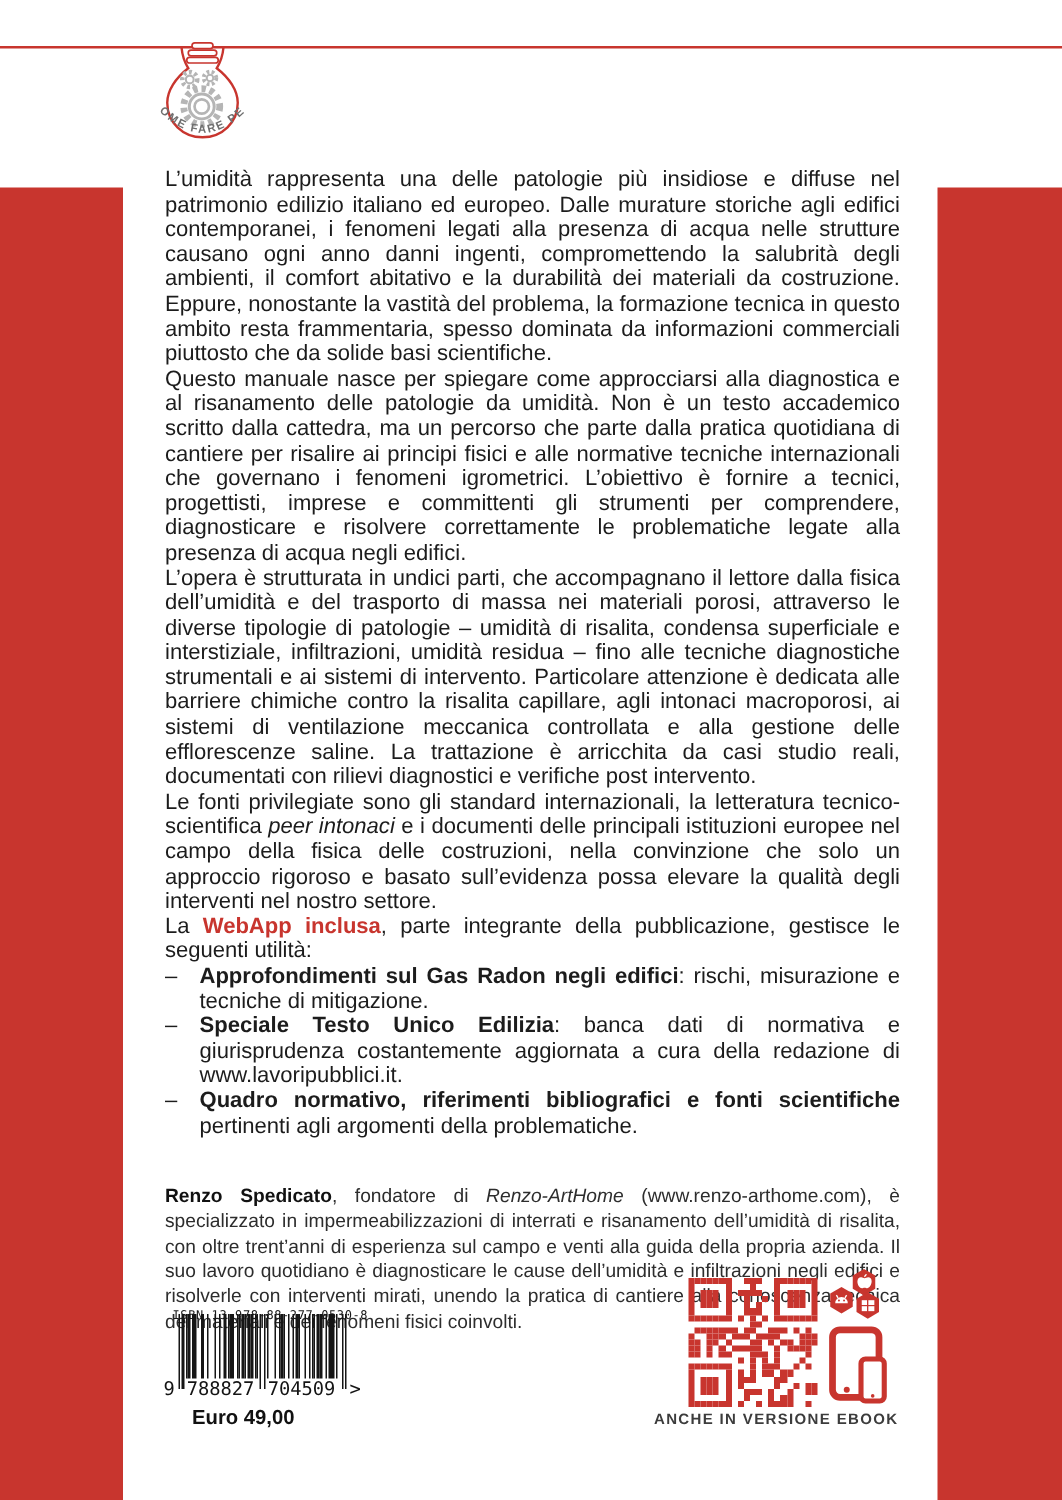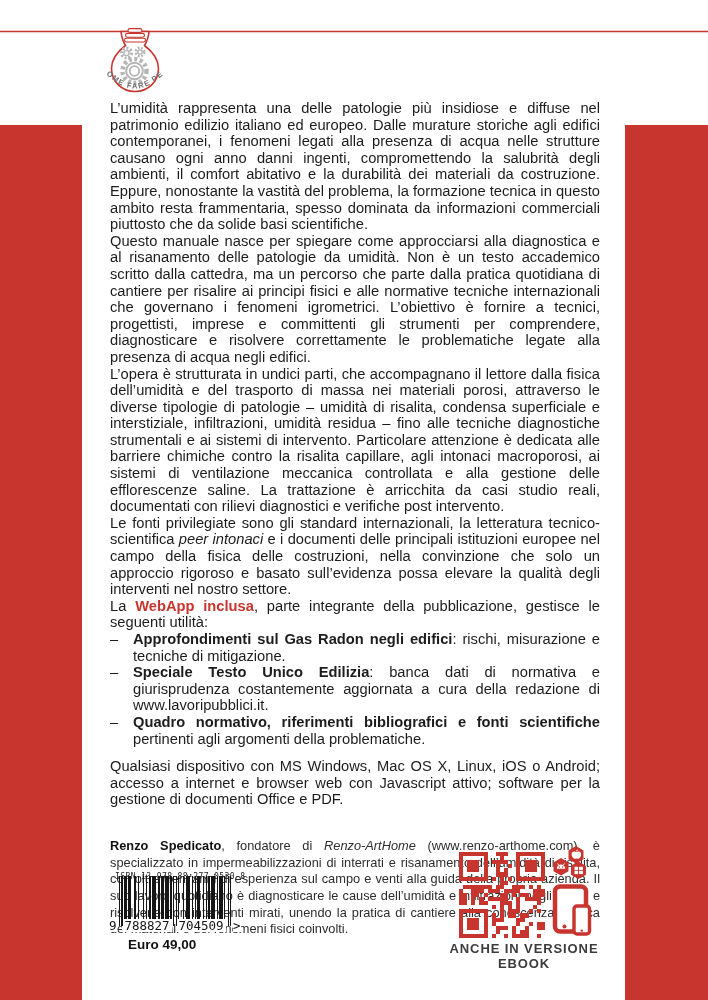--- a/index.html
+++ b/index.html
@@ -3,21 +3,21 @@
 <meta charset="utf-8">
 <style>
   :root{ --red:#c8352e; }
   html,body{margin:0;padding:0;background:#ffffff;}
   .page{position:relative;width:708px;height:1000px;background:#fff;overflow:hidden;
         font-family:"Liberation Sans",sans-serif;color:#1c1c1c;}
   .bar{position:absolute;top:125px;height:875px;background:var(--red);}
   .bar-left{left:0;width:82px;}
   .bar-right{left:625px;width:83px;}
   .logo-svg{position:absolute;left:0;top:0;}
-  .main{position:absolute;left:110px;top:100px;width:490px;
+  .main{position:absolute;left:110px;top:112px;width:490px;
         font-size:14.7px;line-height:16.6px;text-align:justify;}
   .main p{margin:0;}
   .red-bold{color:var(--red);font-weight:bold;}
   .bullets{margin:0;}
   .bullet{display:flex;}
   .bullet .dash{flex:0 0 23px;}
   .bullet .btext{flex:1;text-align:justify;}
   .req{margin-top:11px;}
   .req-title{font-weight:bold;font-size:12.4px;letter-spacing:.2px;margin-bottom:3px;}
   .bio{margin-top:30px;font-size:12.8px;line-height:16.7px;color:#2d2d2d;}
@@ -31,22 +31,22 @@
             font-size:12.5px;color:#141414;background:#fff;line-height:13px;}
   .bc-lead{left:-10px;}
   .bc-g1{left:3px;width:50px;text-align:center;}
   .bc-g2{left:57px;width:50px;text-align:center;}
   .bc-trail{left:114px;}
   .price{position:absolute;left:128px;top:937px;font-weight:bold;font-size:13.5px;color:#111;}
   .qr{position:absolute;left:459px;top:852px;}
   .qr-on{background:var(--red);}
   .hex-icons{position:absolute;left:550px;top:845px;}
   .tab-icon{position:absolute;left:552px;top:884px;}
-  .ebook{position:absolute;left:436px;top:941px;width:176px;text-align:center;
-         font-size:13px;font-weight:bold;letter-spacing:.9px;color:#3c3c3c;}
+  .ebook{position:absolute;left:436px;top:941px;width:176px;
+         font-size:10px;font-weight:bold;letter-spacing:.9px;color:#3c3c3c;}
 </style>
 </head>
 <body>
 
 <div class="page">
 
   <svg class="logo-svg" width="708" height="112" viewBox="0 0 708 112">
     <line x1="0" y1="31.5" x2="708" y2="31.5" stroke="var(--red)" stroke-width="1.6"></line>
     <path d="M121,31.5 C121.5,37 123,41.5 125.5,45.5 C117,52 111.5,60.5 111.5,68.5
              C111.5,81.5 121.8,91.5 135,91.5 C148.2,91.5 158.5,81.5 158.5,68.5
@@ -88,21 +88,20 @@
         <span class="dash">–</span>
         <span class="btext"><b>Speciale Testo Unico Edilizia</b><span>: banca dati di normativa e giurisprudenza costantemente aggiornata a cura della redazione di www.lavoripubblici.it.</span></span>
       </div>
       <div class="bullet">
         <span class="dash">–</span>
         <span class="btext"><b>Quadro normativo, riferimenti bibliografici e fonti scientifiche</b><span> pertinenti agli argomenti della problematiche.</span></span>
       </div>
     </div>
 
     <div class="req">
-      <div class="req-text">Qualsiasi dispositivo con MS Windows, Mac OS X, Linux, iOS o Android; accesso a internet e browser web con Javascript attivo; software per la gestione di documenti Office e PDF.</div>
     </div>
 
     <div class="bio"><span class="name">Renzo Spedicato</span><span>, fondatore di </span><span class="company">Renzo-ArtHome</span><span> (www.renzo-arthome.com), è specializzato in impermeabilizzazioni di interrati e risanamento dell’umidità di risalita, con oltre trent’anni di esperienza sul campo e venti alla guida della propria azienda. Il suo lavoro quotidiano è diagnosticare le cause dell’umidità e infiltrazioni negli edifici e risolverle con interventi mirati, unendo la pratica di cantiere alla conoscenza tecnica dei materiali e dei fenomeni fisici coinvolti.</span></div>
   </div>
 
   <div class="isbn-label">ISBN 13 978-88-277-0530-8</div>
   <div class="barcode">
     <span class="bc-digit bc-lead">9</span>
     <span class="bc-digit bc-g1">788827</span>
     <span class="bc-digit bc-g2">704509</span>

